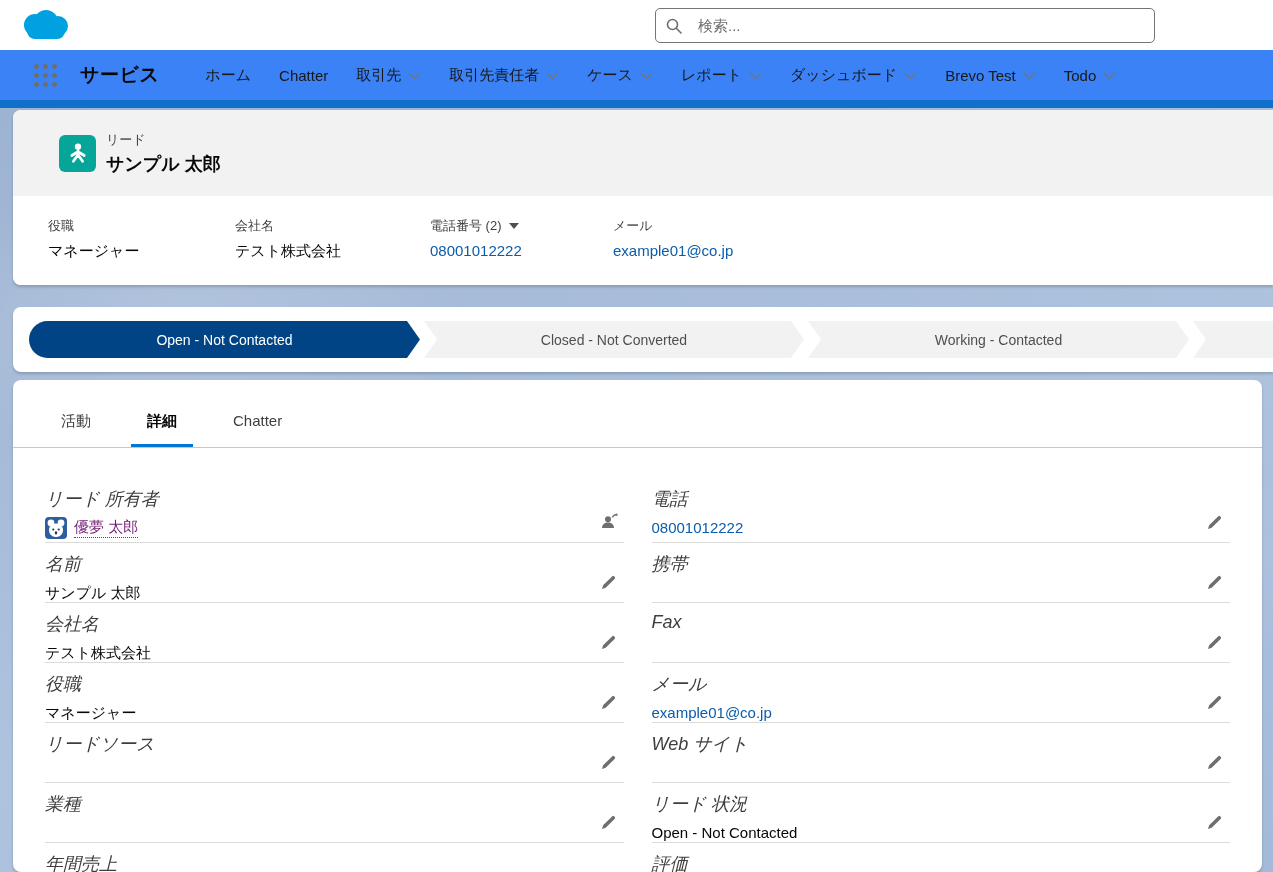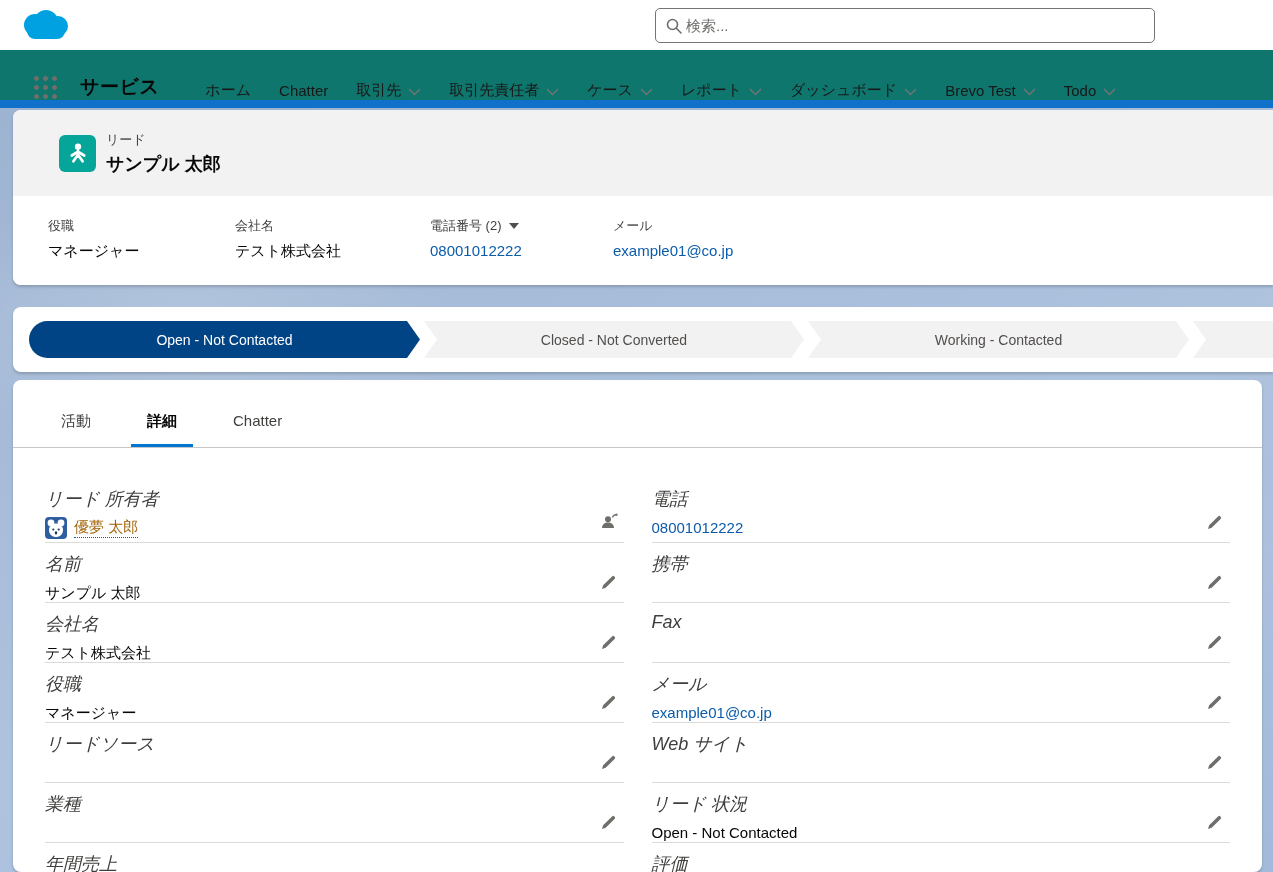--- a/index.html
+++ b/index.html
@@ -19,27 +19,27 @@
   .sf-logo .c2 { width: 24px; height: 24px; left: 10px; top: 0; }
   .sf-logo .c3 { width: 20px; height: 20px; left: 24px; top: 6px; }
   .sf-logo .base { width: 38px; height: 16px; left: 3px; top: 13px; border-radius: 8px; }
 
   .search-box {
     position: absolute; left: 655px; top: 8px; width: 500px; height: 35px;
     border: 1px solid #747474; border-radius: 5px; background: #fff;
     display: flex; align-items: center; padding: 0 10px;
   }
   .search-box input {
-    border: none; outline: none; flex: 1; font-size: 15px; margin-left: 4px;
+    border: none; outline: none; flex: 1; font-size: 15px; margin-left: 16px;
     font-family: "Liberation Sans", "DejaVu Sans", sans-serif; color: #b91c1c;
   }
   .search-box input::placeholder { color: #706e6b; }
 
   
-  .nav-bar { height: 50px; background: #0f766e; display: flex; align-items: flex-end; padding-left: 32px; }
+  .nav-bar { height: 50px; background: #3b82f6; display: flex; align-items: center; padding-left: 32px; }
   .waffle {
     width: 26px; height: 26px; border: none; cursor: pointer; background-color: transparent;
     background-image: radial-gradient(circle, #706e6b 2.1px, transparent 2.6px);
     background-size: 9px 9px; background-position: 0 0;
   }
   .app-name { font-size: 19px; font-weight: 700; margin-left: 22px; letter-spacing: 0.5px; }
   .nav-tabs { display: flex; align-items: center; margin-left: 46px; gap: 28px; }
   .nav-tab { display: flex; align-items: center; gap: 7px; font-size: 15px; color: #181818; cursor: pointer; white-space: nowrap; }
   .nav-tab svg { margin-top: 2px; }
 
@@ -95,21 +95,21 @@
   .r-tab { font-size: 15px; color: #3e3e3c; padding: 0 16px 13px; margin-right: 24px; cursor: pointer; border-bottom: 3px solid transparent; }
   .r-tab.active { font-weight: 700; color: #080707; border-bottom-color: #0176d3; }
 
   .details-grid { display: grid; grid-template-columns: 1fr 1fr; column-gap: 28px; padding: 30px 32px 0; }
   .cell { position: relative; height: 60px; border-bottom: 1px solid #dddbda; padding-top: 9px; }
   .cell.tall { height: 65px; }
   .f-label { font-size: 18px; color: #3e3e3c; font-style: italic; }
   .f-value { font-size: 15px; color: #080707; margin-top: 8px; min-height: 20px; }
   .f-value a { color: #0b5cab; text-decoration: none; cursor: pointer; }
   .owner-line { display: flex; align-items: center; margin-top: 6px; }
-  .owner-line a { color: #a16207; font-size: 15px; text-decoration: none; border-bottom: 1px dotted #0b5cab; margin-left: 7px; cursor: pointer; }
+  .owner-line a { color: #701a75; font-size: 15px; text-decoration: none; border-bottom: 1px dotted #0b5cab; margin-left: 7px; cursor: pointer; }
   .pencil { position: absolute; right: 8px; bottom: 13px; cursor: pointer; line-height: 0; }
   .owner-action { position: absolute; right: 6px; bottom: 13px; cursor: pointer; line-height: 0; }
 </style>
 </head>
 <body>
 
 <header class="global-header">
   <div class="sf-logo">
     <span class="c1"></span>
       <span class="c2"></span>

